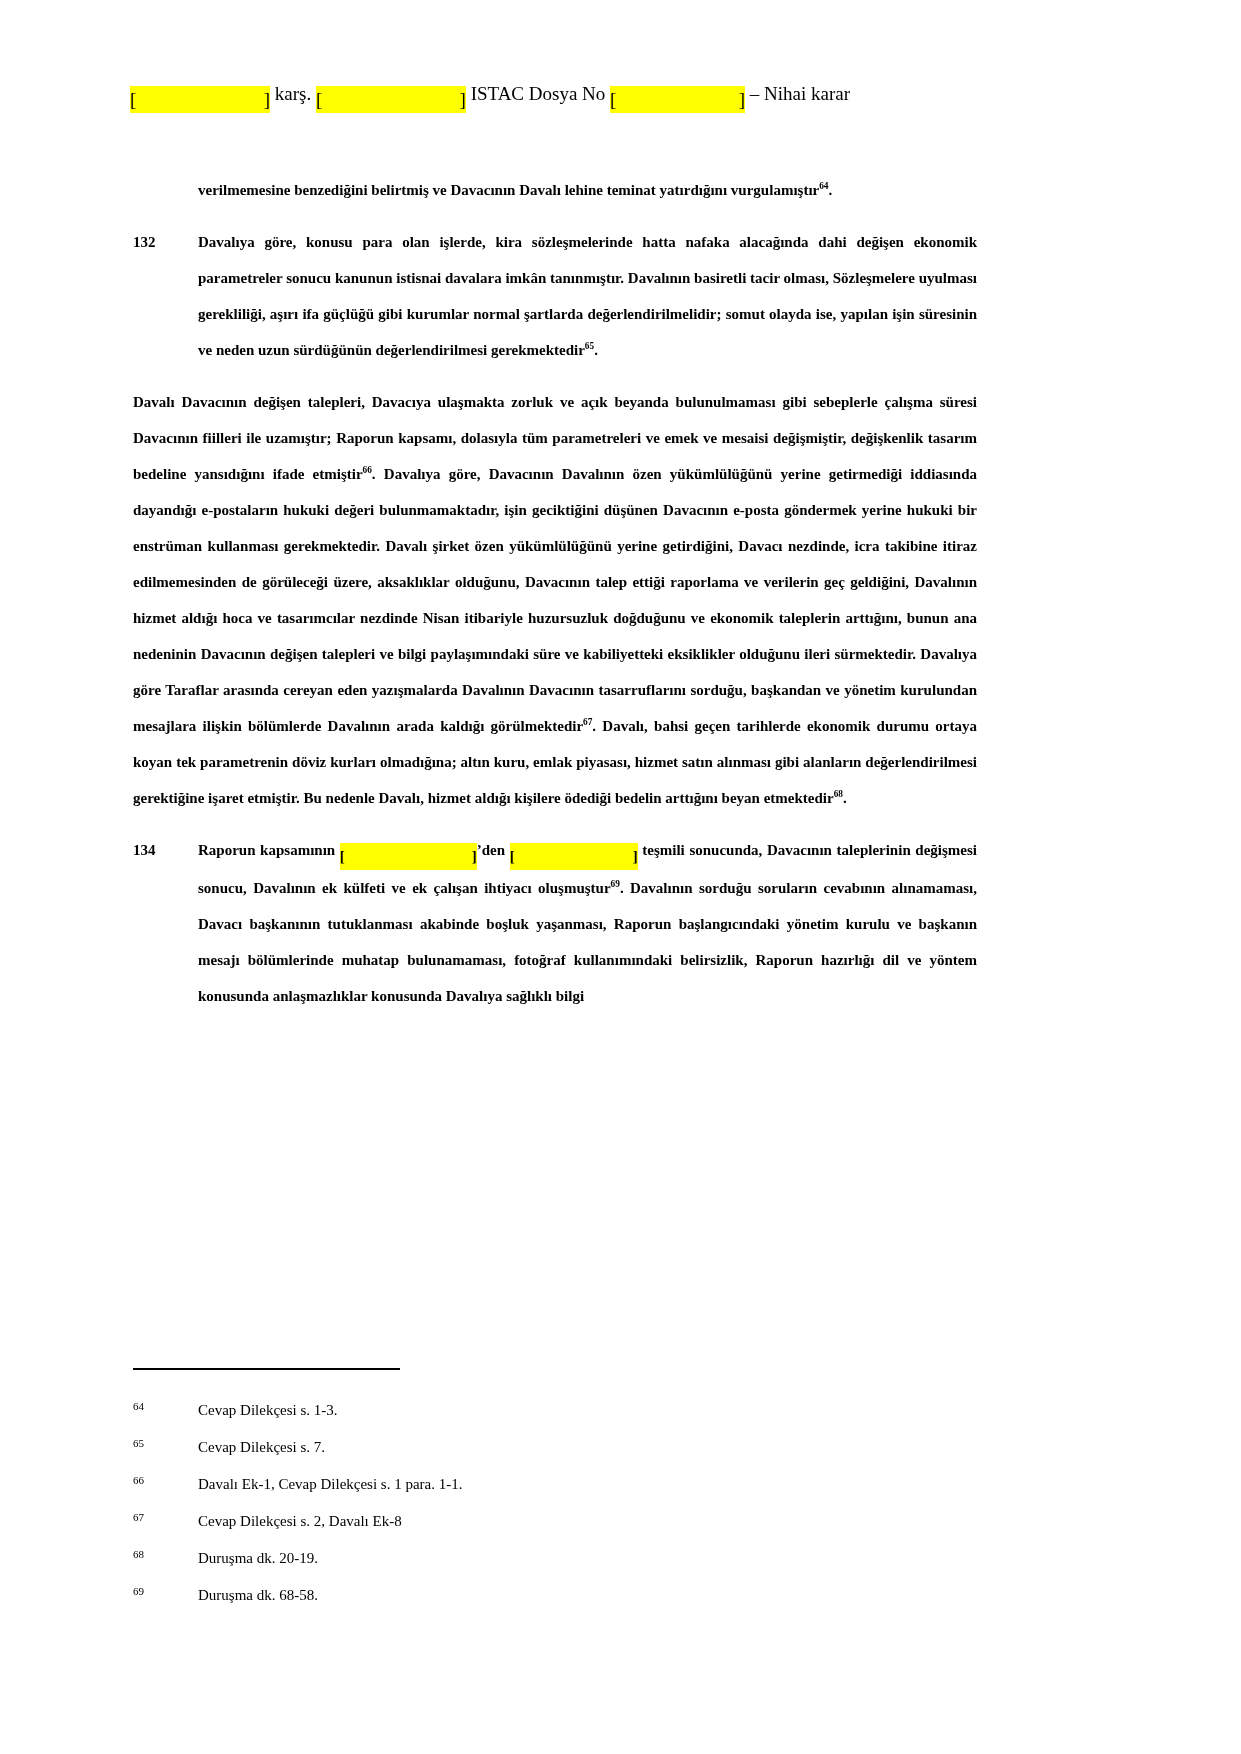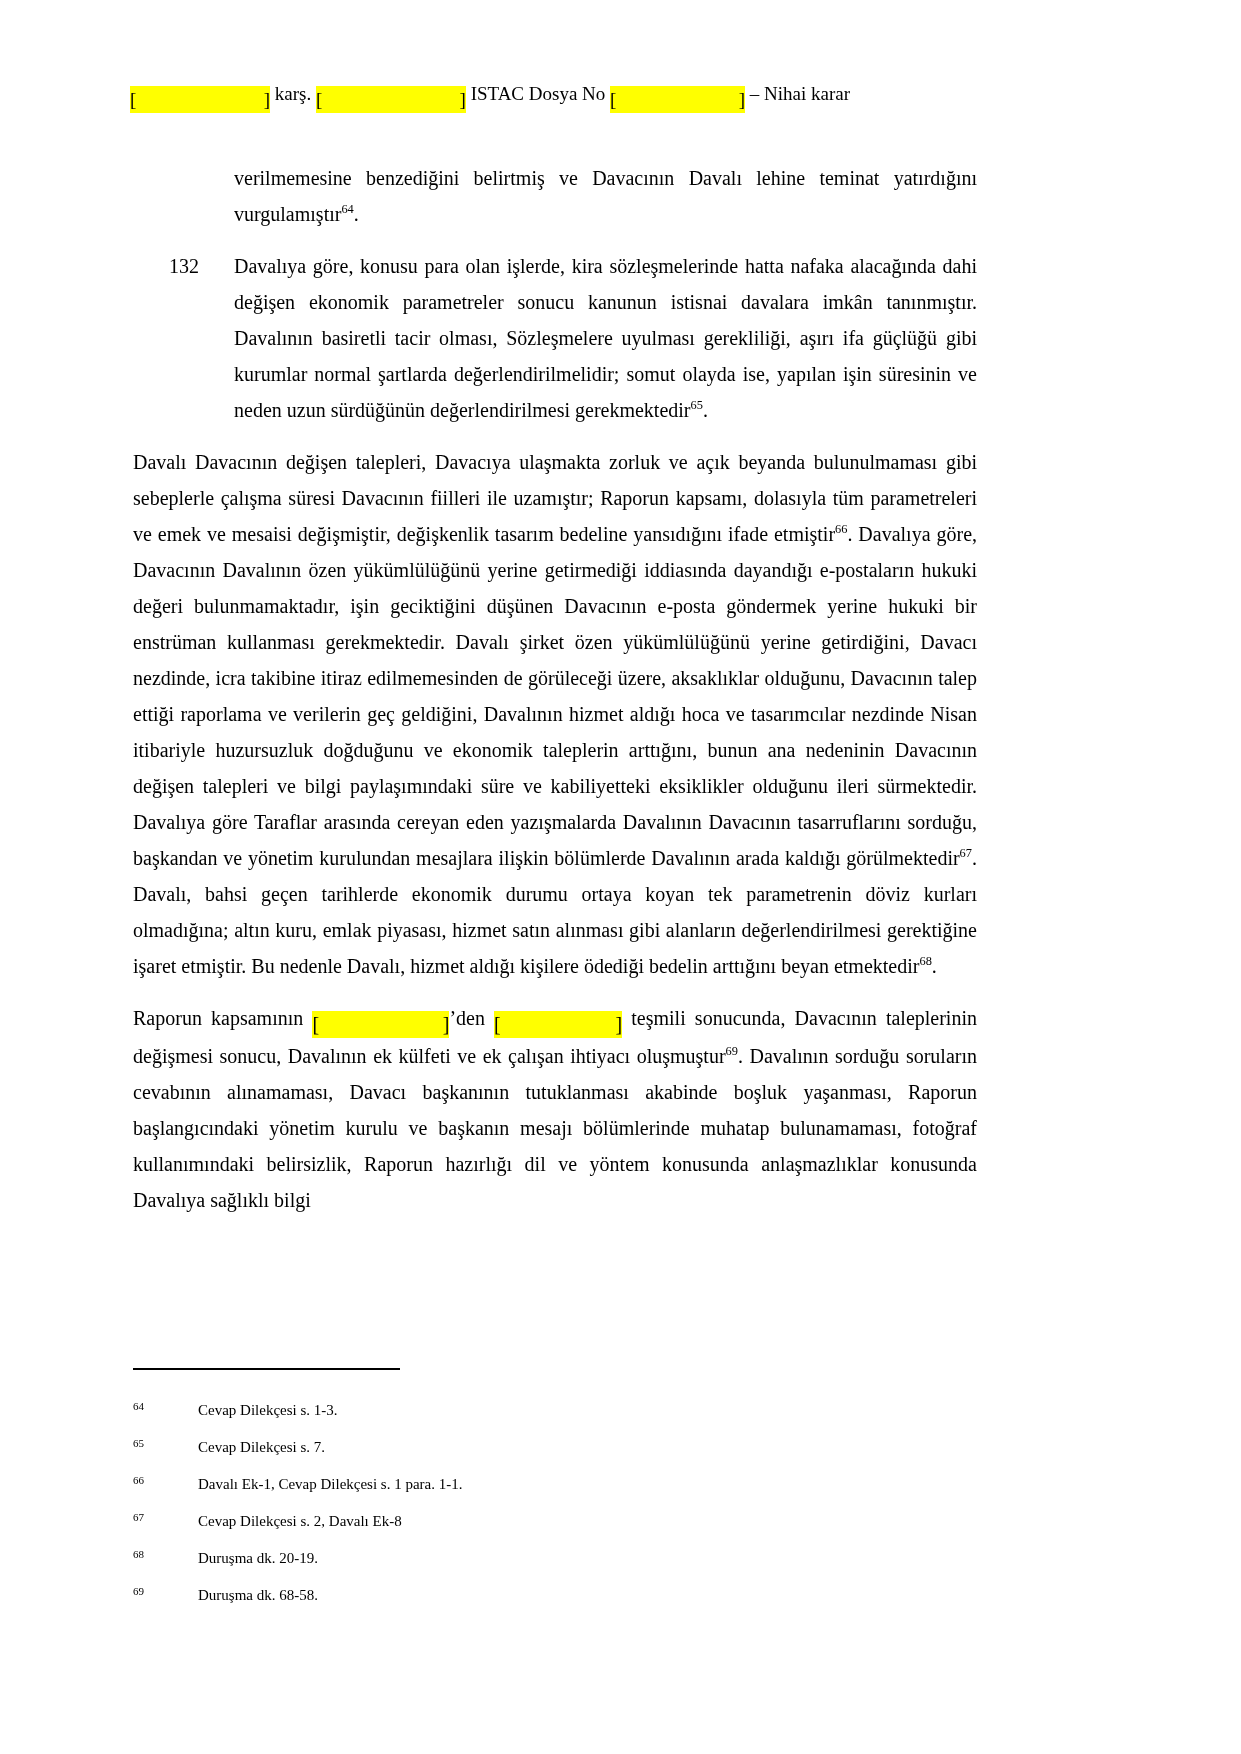--- a/index.html
+++ b/index.html
@@ -15,28 +15,29 @@
   .header {
     position: absolute;
     top: 80px;
     left: 130px;
     font-size: 19px;
     line-height: 28px;
     white-space: nowrap;
   }
   .body-block {
     position: absolute;
-    top: 160px;
+    top: 172px;
     left: 133px;
     width: 844px;
-    font-size: 20px;
+    font-size: 15px;
     line-height: 36px;
+    font-weight: bold;
   }
   .para { display: flex; margin: 0 0 16px 0; }
-  .para-num { flex: 0 0 65px; margin-left: 36px; }
+  .para-num { flex: 0 0 65px; }
   .para-text { flex: 1 1 auto; text-align: justify; }
   sup { font-size: 0.62em; line-height: 0; vertical-align: super; }
   .redaction {
     display: inline-flex;
     justify-content: space-between;
     align-items: center;
     width: 135px;
     height: 27px;
     vertical-align: -6px;
     background: var(--redaction-highlight, #ffff00);
@@ -100,20 +101,21 @@
     <div class="para">
       <div class="para-num">132</div>
       <div class="para-text">Davalıya göre, konusu para olan işlerde, kira sözleşmelerinde hatta nafaka alacağında dahi değişen ekonomik parametreler sonucu kanunun istisnai davalara imkân tanınmıştır. Davalının basiretli tacir olması, Sözleşmelere uyulması gerekliliği, aşırı ifa güçlüğü gibi kurumlar normal şartlarda değerlendirilmelidir; somut olayda ise, yapılan işin süresinin ve neden uzun sürdüğünün değerlendirilmesi gerekmektedir<sup>65</sup>.</div>
     </div>
 
     <div class="para">
       <div class="para-text">Davalı Davacının değişen talepleri, Davacıya ulaşmakta zorluk ve açık beyanda bulunulmaması gibi sebeplerle çalışma süresi Davacının fiilleri ile uzamıştır; Raporun kapsamı, dolasıyla tüm parametreleri ve emek ve mesaisi değişmiştir, değişkenlik tasarım bedeline yansıdığını ifade etmiştir<sup>66</sup>. Davalıya göre, Davacının Davalının özen yükümlülüğünü yerine getirmediği iddiasında dayandığı e-postaların hukuki değeri bulunmamaktadır, işin geciktiğini düşünen Davacının e-posta göndermek yerine hukuki bir enstrüman kullanması gerekmektedir. Davalı şirket özen yükümlülüğünü yerine getirdiğini, Davacı nezdinde, icra takibine itiraz edilmemesinden de görüleceği üzere, aksaklıklar olduğunu, Davacının talep ettiği raporlama ve verilerin geç geldiğini, Davalının hizmet aldığı hoca ve tasarımcılar nezdinde Nisan itibariyle huzursuzluk doğduğunu ve ekonomik taleplerin arttığını, bunun ana nedeninin Davacının değişen talepleri ve bilgi paylaşımındaki süre ve kabiliyetteki eksiklikler olduğunu ileri sürmektedir. Davalıya göre Taraflar arasında cereyan eden yazışmalarda Davalının Davacının tasarruflarını sorduğu, başkandan ve yönetim kurulundan mesajlara ilişkin bölümlerde Davalının arada kaldığı görülmektedir<sup>67</sup>. Davalı, bahsi geçen tarihlerde ekonomik durumu ortaya koyan tek parametrenin döviz kurları olmadığına; altın kuru, emlak piyasası, hizmet satın alınması gibi alanların değerlendirilmesi gerektiğine işaret etmiştir. Bu nedenle Davalı, hizmet aldığı kişilere ödediği bedelin arttığını beyan etmektedir<sup>68</sup>.</div>
     </div>
 
     <div class="para">
+      <div class="para-num">134</div>
       <div class="para-text">Raporun kapsamının <span class="redaction" style="width: 137px;">
             <span>[</span>
             <span>]</span>
           </span>’den <span class="redaction" style="width: 128px;">
             <span>[</span>
             <span>]</span>
           </span> teşmili sonucunda, Davacının taleplerinin değişmesi sonucu, Davalının ek külfeti ve ek çalışan ihtiyacı oluşmuştur<sup>69</sup>. Davalının sorduğu soruların cevabının alınamaması, Davacı başkanının tutuklanması akabinde boşluk yaşanması, Raporun başlangıcındaki yönetim kurulu ve başkanın mesajı bölümlerinde muhatap bulunamaması, fotoğraf kullanımındaki belirsizlik, Raporun hazırlığı dil ve yöntem konusunda anlaşmazlıklar konusunda Davalıya sağlıklı bilgi</div>
     </div>
 
   </div>

